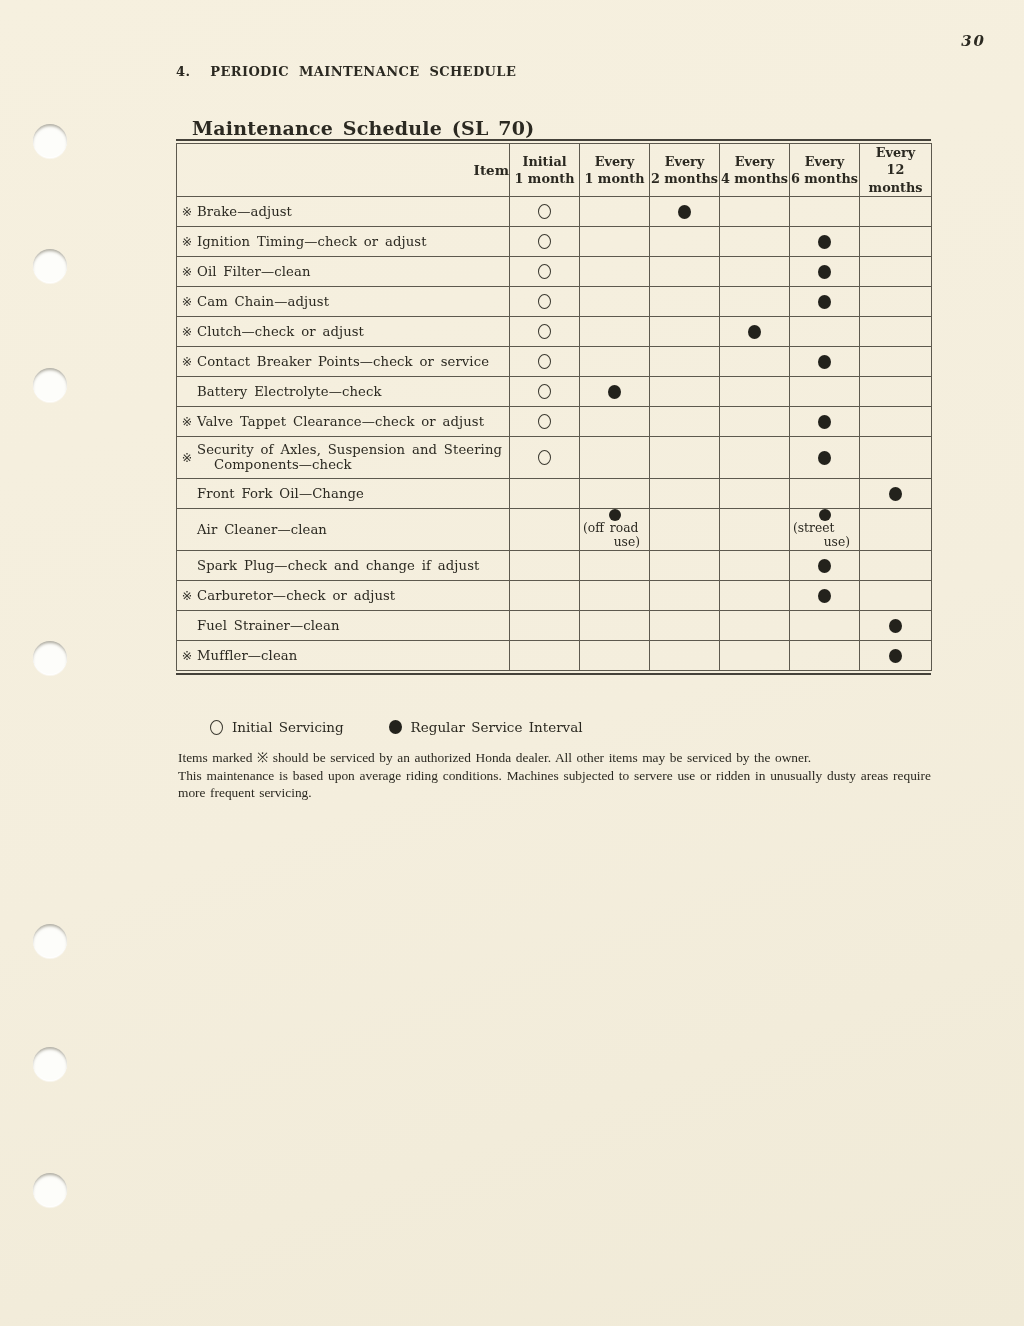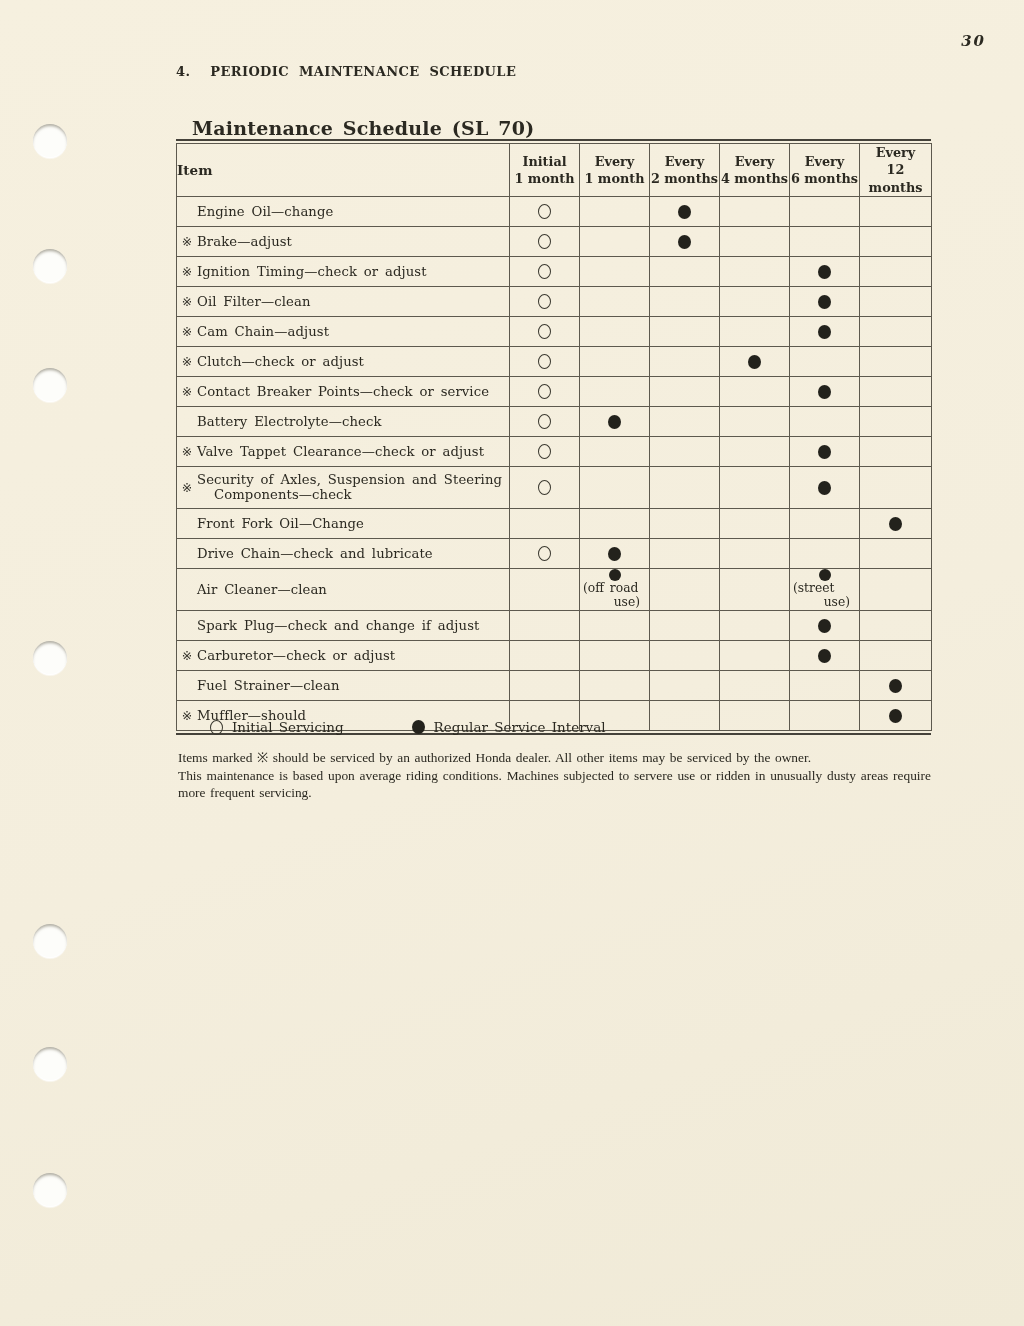--- a/index.html
+++ b/index.html
@@ -44,21 +44,21 @@
   }
   table.sched{
     width:755px;border-collapse:collapse;table-layout:fixed;
     border:1px solid #57534a;
   }
   table.sched th, table.sched td{
     border:1px solid #5d594e;
     padding:0;vertical-align:middle;
   }
   th.item-head{
-    font-size:13.5px;font-weight:bold;text-align:left;
+    font-size:13.5px;font-weight:bold;text-align:right;
   }
   th.col-head{
     font-size:12.8px;font-weight:bold;text-align:center;line-height:1.35;
     height:40px;
   }
   td.item-cell{
     font-size:13.2px;text-align:left;height:29px;
     word-spacing:2.5px;letter-spacing:.1px;
   }
   td.item-cell .cellflex{display:flex;align-items:center;}
@@ -76,21 +76,21 @@
   }
   .circle-filled{
     display:inline-block;width:13px;height:14px;background:#23221c;
     border-radius:50%;vertical-align:middle;
   }
   td.note-cell{padding:1px 0 2px 0;}
   td.note-cell .circle-filled{display:block;margin:0 auto;width:12px;height:12px;}
   .cell-note{font-size:12.3px;line-height:14.5px;text-align:left;padding-left:3px;word-spacing:2px;}
   .cell-note.note2{text-align:right;padding-right:9px;}
   .legend{
-    position:absolute;left:34px;top:719px;display:flex;gap:68px;align-items:center;
+    position:absolute;left:34px;top:719px;display:flex;gap:45px;align-items:center;
     font-size:13.5px;word-spacing:2px;
   }
   .legend-item{display:flex;align-items:center;gap:9px;}
   .notes{
     position:absolute;left:2px;top:749px;width:753px;
     font-size:13.4px;line-height:17.6px;text-align:justify;word-spacing:1.2px;font-family:Liberation Serif, serif;
   }
   .notes p{margin:0;}
 </style>
 </head>
@@ -149,36 +149,20 @@
               <th class="col-head">
                 <div>Every</div>
                 <div>12 months</div>
               </th>
             </tr>
         </thead>
         <tbody id="table-body">
             <tr>
               <td class="item-cell">
                 <div class="cellflex">
-                  <span class="dealer-mark"></span>
-                  <span class="item-text">
-                    <div>Engine Oil—change</div>
-                  </span>
-                </div>
-              </td>
-              <td class="mark-cell"><span class="circle-open"></span></td>
-              <td class="mark-cell"></td>
-              <td class="mark-cell"><span class="circle-filled"></span></td>
-              <td class="mark-cell"></td>
-              <td class="mark-cell"></td>
-              <td class="mark-cell"></td>
-            </tr>
-            <tr>
-              <td class="item-cell">
-                <div class="cellflex">
                   <span class="dealer-mark">※</span>
                   <span class="item-text">
                     <div>Brake—adjust</div>
                   </span>
                 </div>
               </td>
               <td class="mark-cell"><span class="circle-open"></span></td>
               <td class="mark-cell"></td>
               <td class="mark-cell"><span class="circle-filled"></span></td>
               <td class="mark-cell"></td>
@@ -322,36 +306,20 @@
                     <div>Front Fork Oil—Change</div>
                   </span>
                 </div>
               </td>
               <td class="mark-cell"></td>
               <td class="mark-cell"></td>
               <td class="mark-cell"></td>
               <td class="mark-cell"></td>
               <td class="mark-cell"></td>
               <td class="mark-cell"><span class="circle-filled"></span></td>
-            </tr>
-            <tr>
-              <td class="item-cell">
-                <div class="cellflex">
-                  <span class="dealer-mark"></span>
-                  <span class="item-text">
-                    <div>Drive Chain—check and lubricate</div>
-                  </span>
-                </div>
-              </td>
-              <td class="mark-cell"><span class="circle-open"></span></td>
-              <td class="mark-cell"><span class="circle-filled"></span></td>
-              <td class="mark-cell"></td>
-              <td class="mark-cell"></td>
-              <td class="mark-cell"></td>
-              <td class="mark-cell"></td>
             </tr>
             <tr>
               <td class="item-cell">
                 <div class="cellflex">
                   <span class="dealer-mark"></span>
                   <span class="item-text">
                     <div>Air Cleaner—clean</div>
                   </span>
                 </div>
               </td>
@@ -416,21 +384,21 @@
               <td class="mark-cell"></td>
               <td class="mark-cell"></td>
               <td class="mark-cell"></td>
               <td class="mark-cell"><span class="circle-filled"></span></td>
             </tr>
             <tr>
               <td class="item-cell">
                 <div class="cellflex">
                   <span class="dealer-mark">※</span>
                   <span class="item-text">
-                    <div>Muffler—should</div>
+                    <div>Muffler—clean</div>
                   </span>
                 </div>
               </td>
               <td class="mark-cell"></td>
               <td class="mark-cell"></td>
               <td class="mark-cell"></td>
               <td class="mark-cell"></td>
               <td class="mark-cell"></td>
               <td class="mark-cell"><span class="circle-filled"></span></td>
             </tr>

